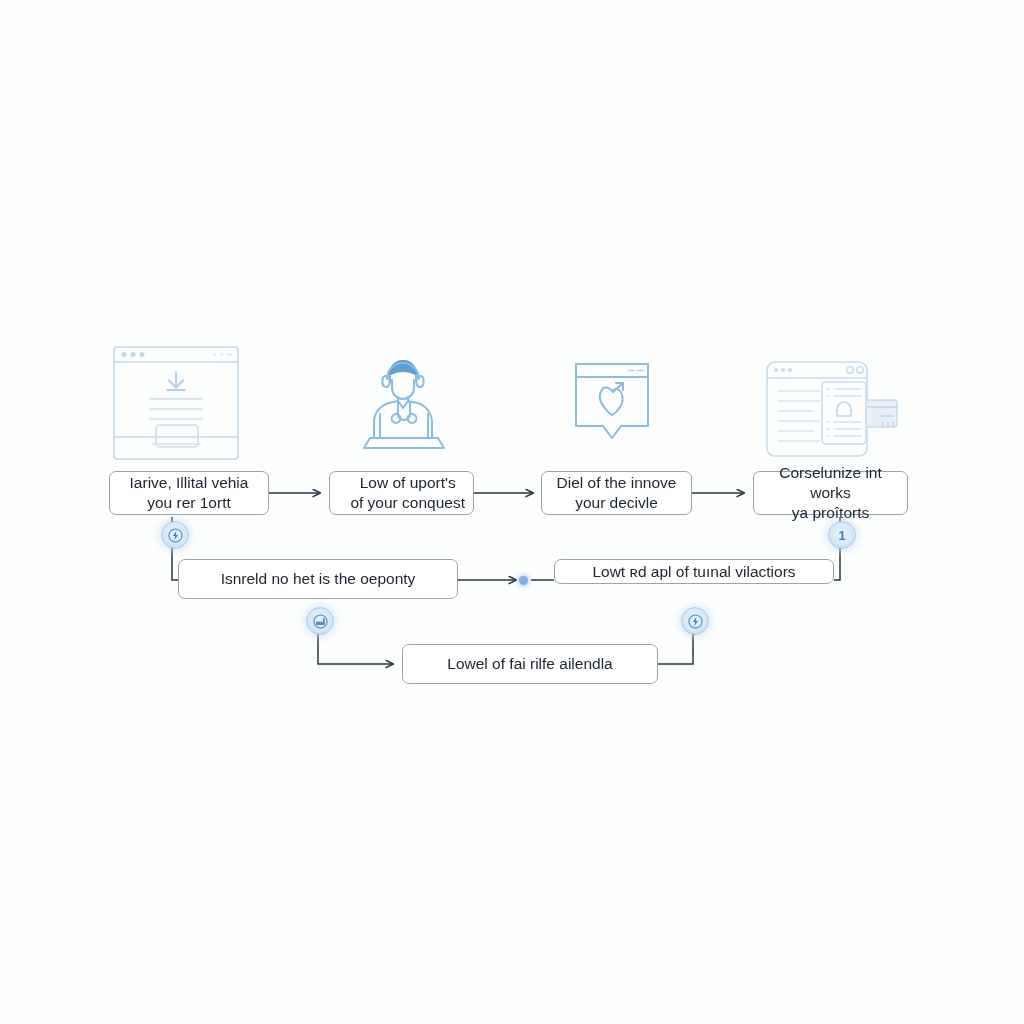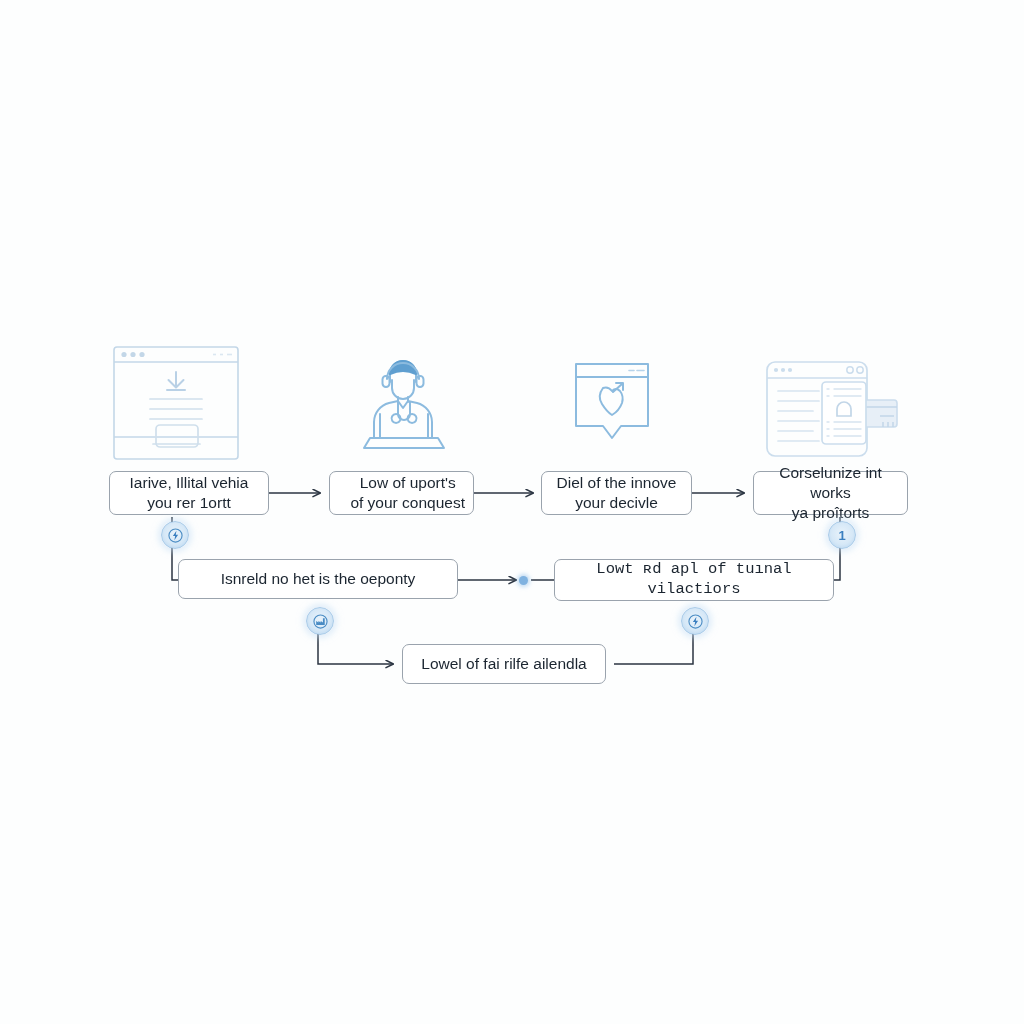--- a/index.html
+++ b/index.html
@@ -256,25 +256,25 @@
 
   <div class="node row1" style="left:541px; top:471px; width:151px; height:44px;">
     <span class="label">Diel of the innove
 your decivle</span>
   </div>
 
   <div class="node row2" style="left:178px; top:559px; width:280px; height:40px;">
     <span class="label">Isnreld no het is the oeponty</span>
   </div>
 
-  <div class="node row2" style="left:554px; top:559px; width:280px; height:42px;font-family:Liberation Mono, monospace;">
+  <div class="node row2" style="left:554px; top:559px; width:280px; height:25px;">
     <span class="label">Lowt ʀd apl of tuınal vilactiors</span>
   </div>
 
-  <div class="node row3" style="left:402px; top:644px; width:204px; height:40px;">
+  <div class="node row3" style="left:402px; top:644px; width:256px; height:40px;">
     <span class="label">Lowel of fai rilfe ailendla</span>
   </div>
 
   <div class="dot-joint" style="left:519px; top:576px;"></div>
 
   <div class="badge" style="left:161px; top:521px;">
     <svg width="15" height="15" viewBox="0 0 16 16" xmlns="http://www.w3.org/2000/svg">
       <circle cx="8" cy="8" r="7" fill="none" stroke="#4a8cc4" stroke-width="1.2"></circle>
       <path d="M9,3 L5.2,8.6 H7.6 L6.8,13 L10.8,7.2 H8.3 Z" fill="#3a7fc0"></path>
     </svg>

